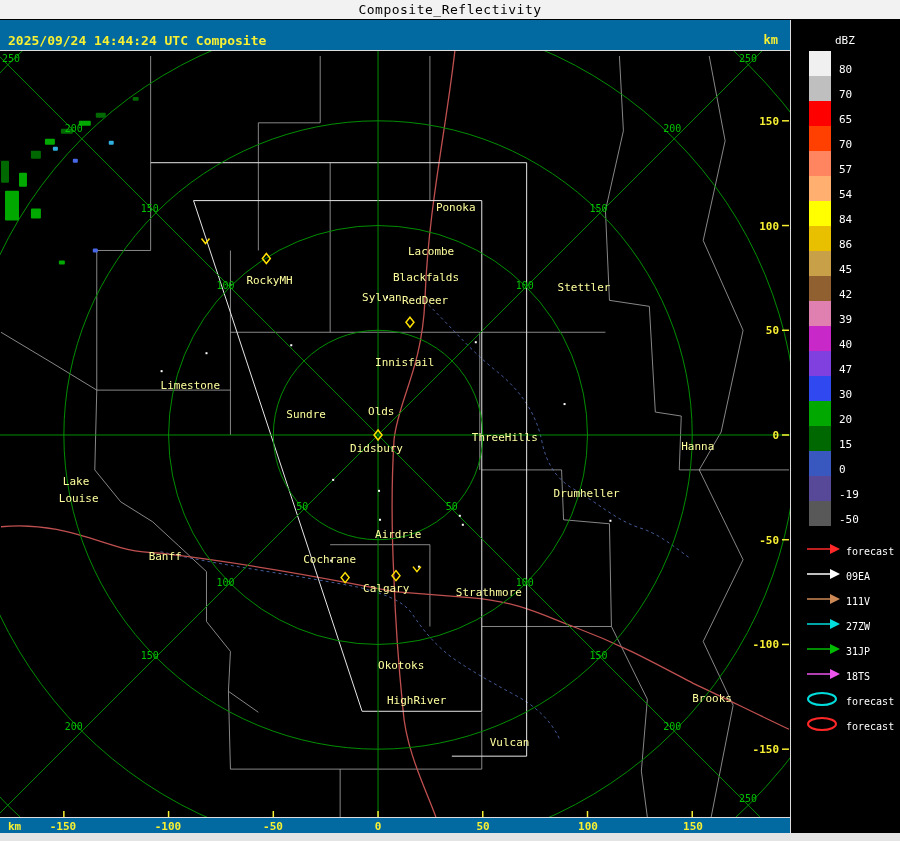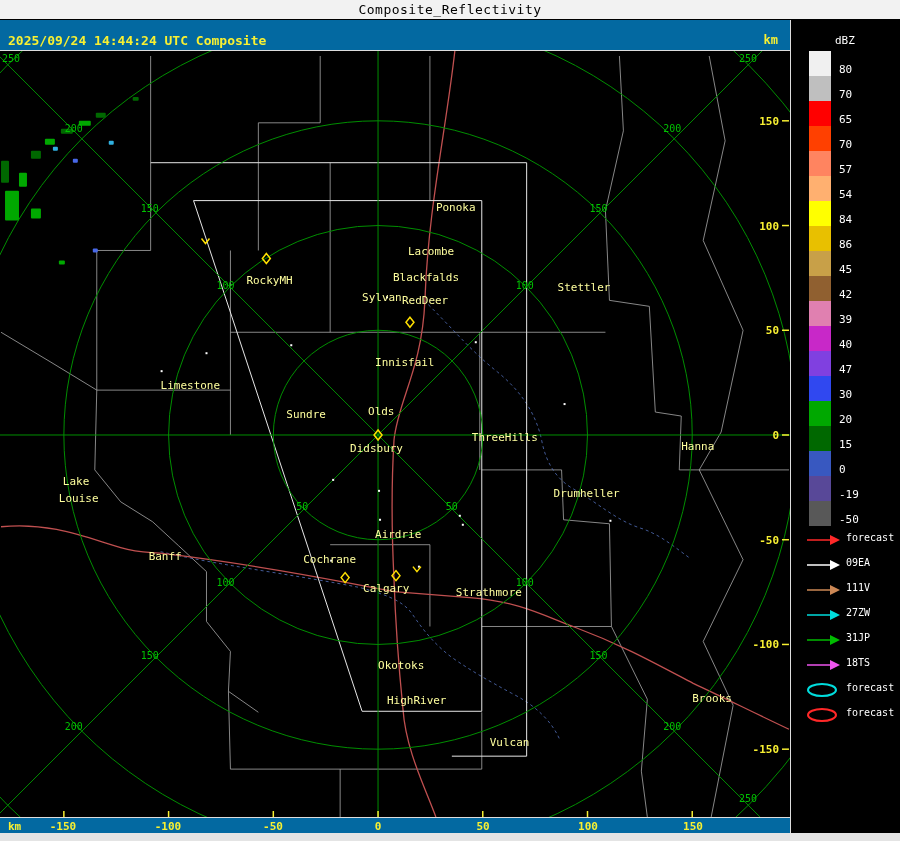--- a/index.html
+++ b/index.html
@@ -18,21 +18,21 @@
   .x-label{position:absolute;top:1px;transform:translateX(-50%);color:var(--accent-yellow);
     font-size:11px;font-weight:bold}
   .km-bottom{position:absolute;left:8px;top:1px;color:var(--accent-yellow);font-size:11px;font-weight:bold}
   .side-panel{position:absolute;left:790px;top:20px;width:110px;height:813px;background:#000;
     border-left:1px solid #ddd;color:#fff}
   .dbz-title{margin:14px 0 4px 44px;font-size:11px;color:#fff}
   .cbar-row{display:flex;align-items:flex-end;height:25px;padding-left:18px}
   .cbar-swatch{width:22px;height:25px}
   .cbar-label{margin-left:8px;font-size:11px;color:#fff}
   #track-legend{margin-top:6px}
-  .leg-row{display:flex;align-items:flex-start;height:25px;padding-left:14px}
+  .leg-row{display:flex;align-items:flex-end;height:25px;padding-left:14px}
   .leg-label{margin-left:5px;font-size:10px;color:#fff}
   .bottom-bar{position:absolute;left:0;top:833px;width:900px;height:8px;background:#e4e4e4}
   
   .grid{stroke:var(--grid-green);fill:none;stroke-width:1}
   .ring-label{fill:var(--ring-label-green);font-size:10px}
   .axis-label{fill:var(--accent-yellow);font-size:11px;font-weight:bold}
   .tick{stroke:var(--accent-yellow);stroke-width:1.5}
   .city{fill:var(--city-yellow);font-size:11px}
   .bnd{stroke:var(--boundary-gray);fill:none;stroke-width:1;opacity:.8}
   .river{stroke:var(--river-blue);fill:none;stroke-width:1;stroke-dasharray:3 3;opacity:.75}

